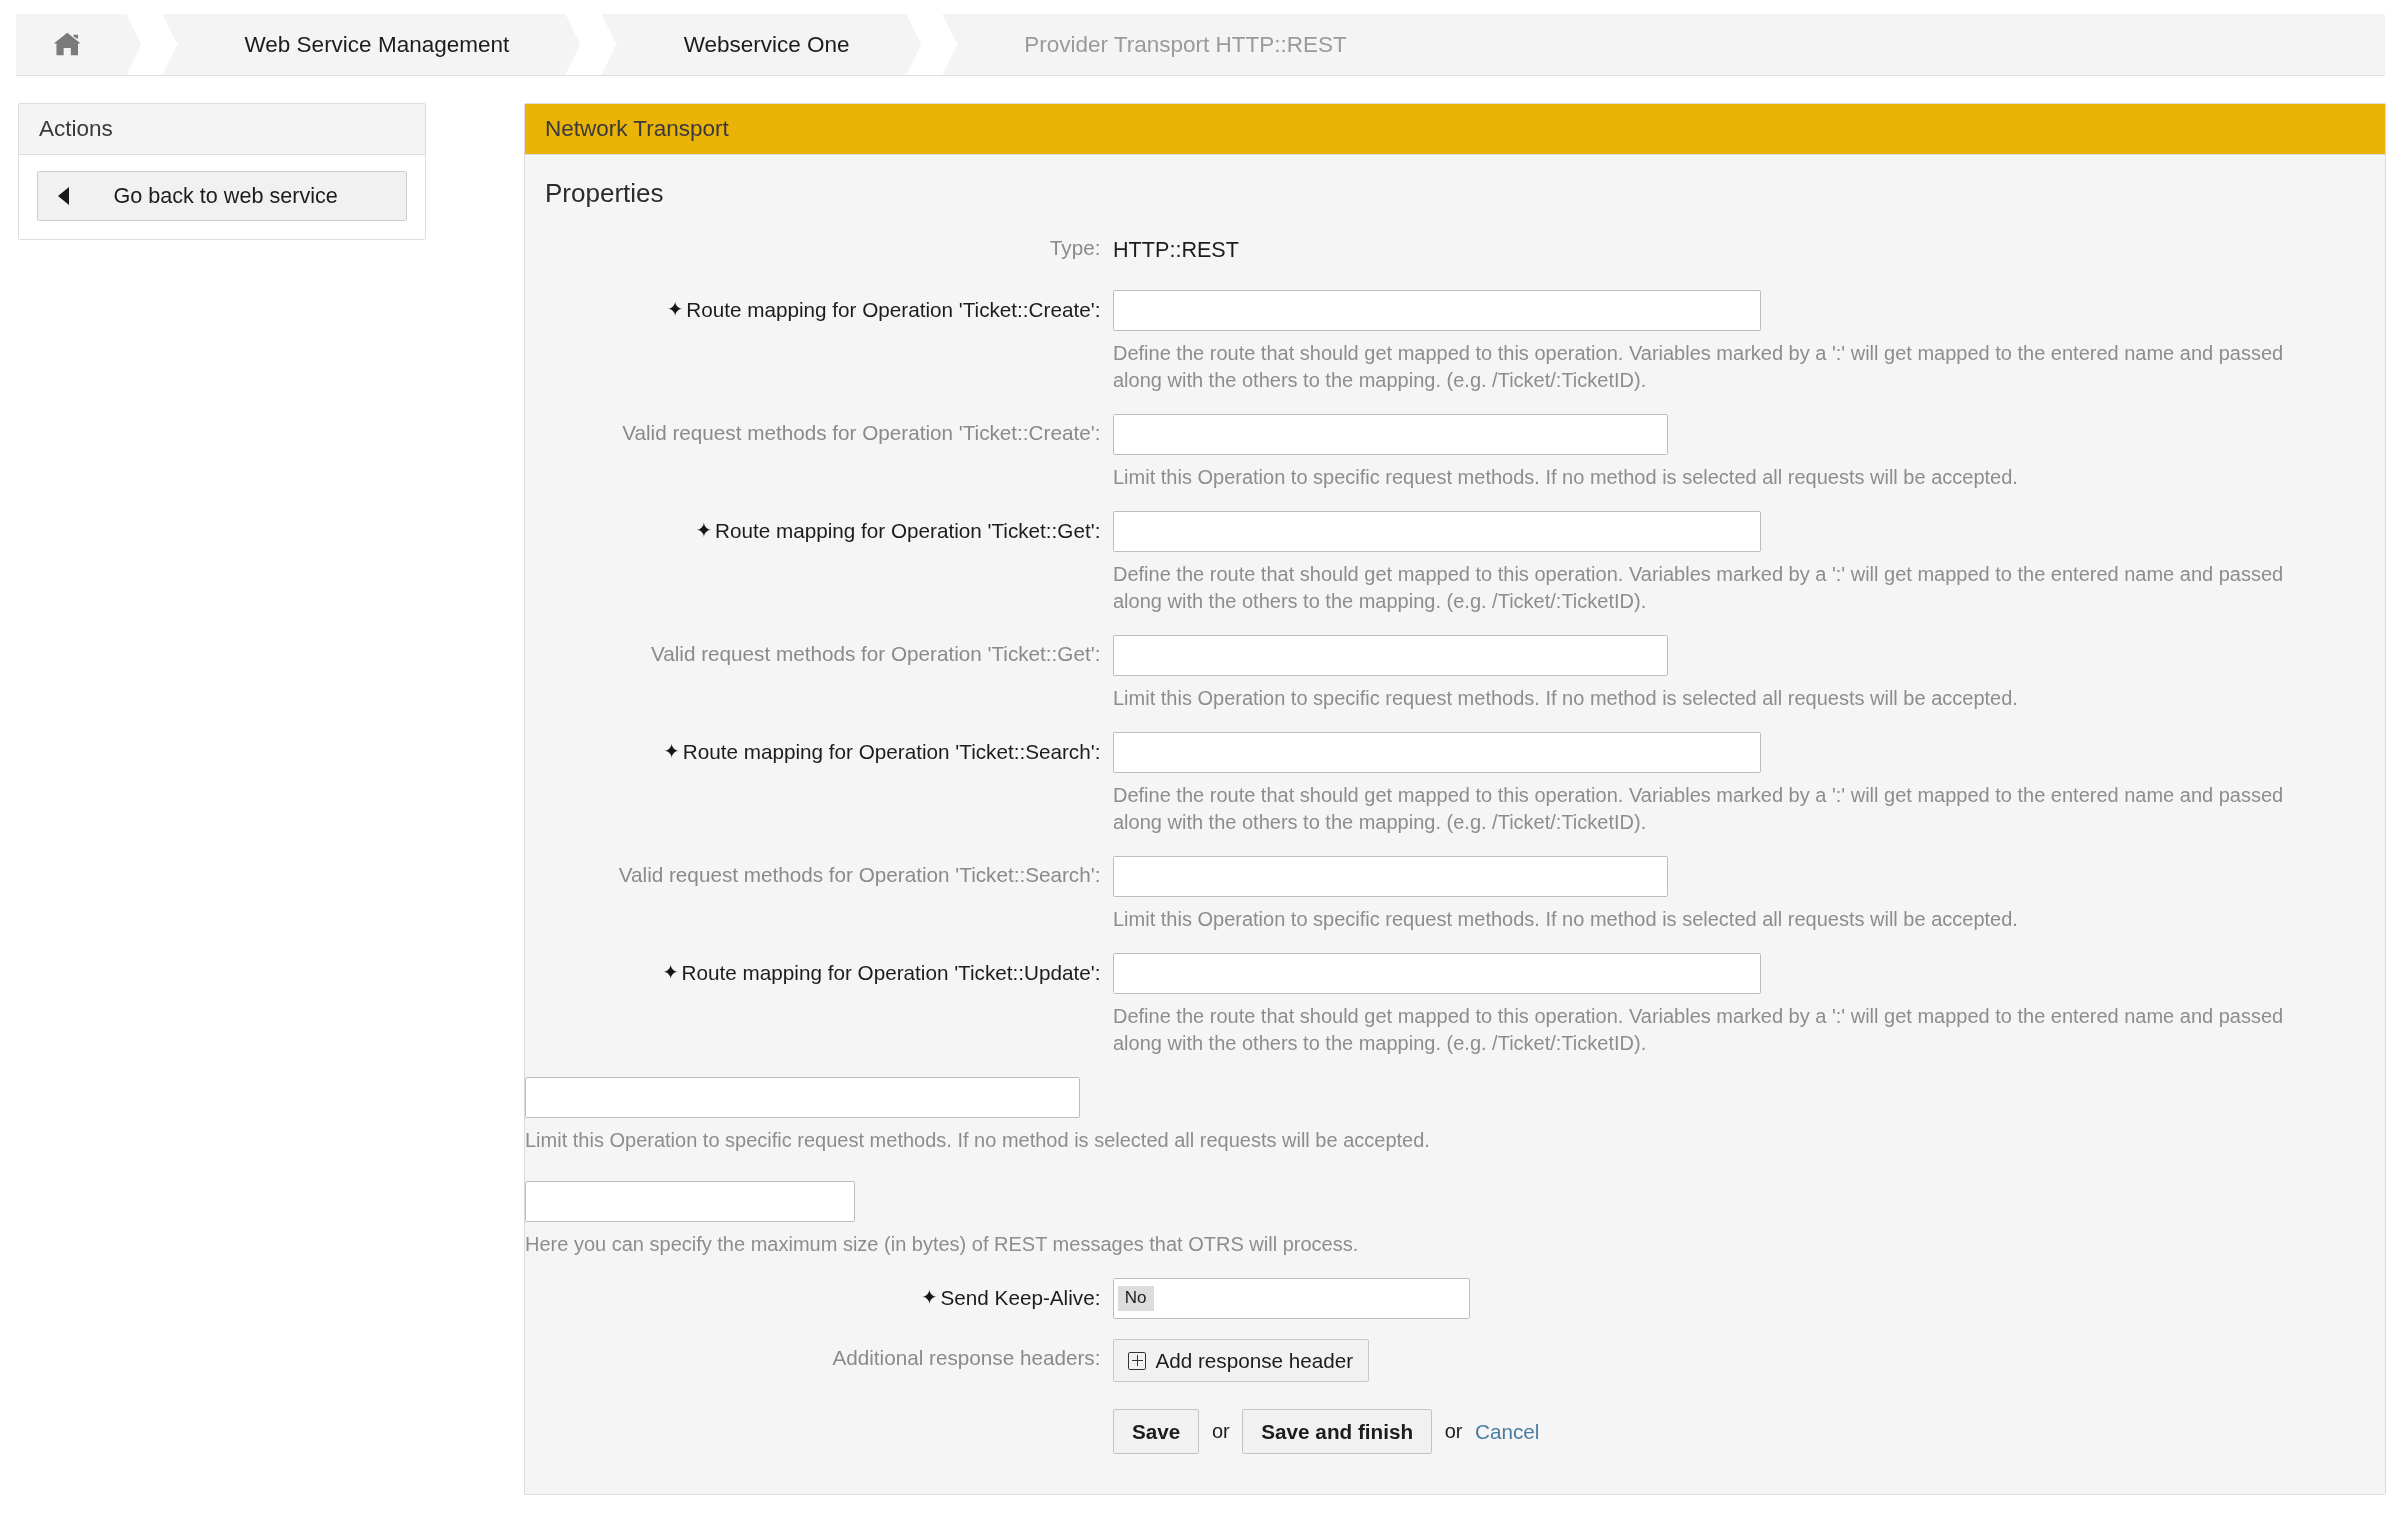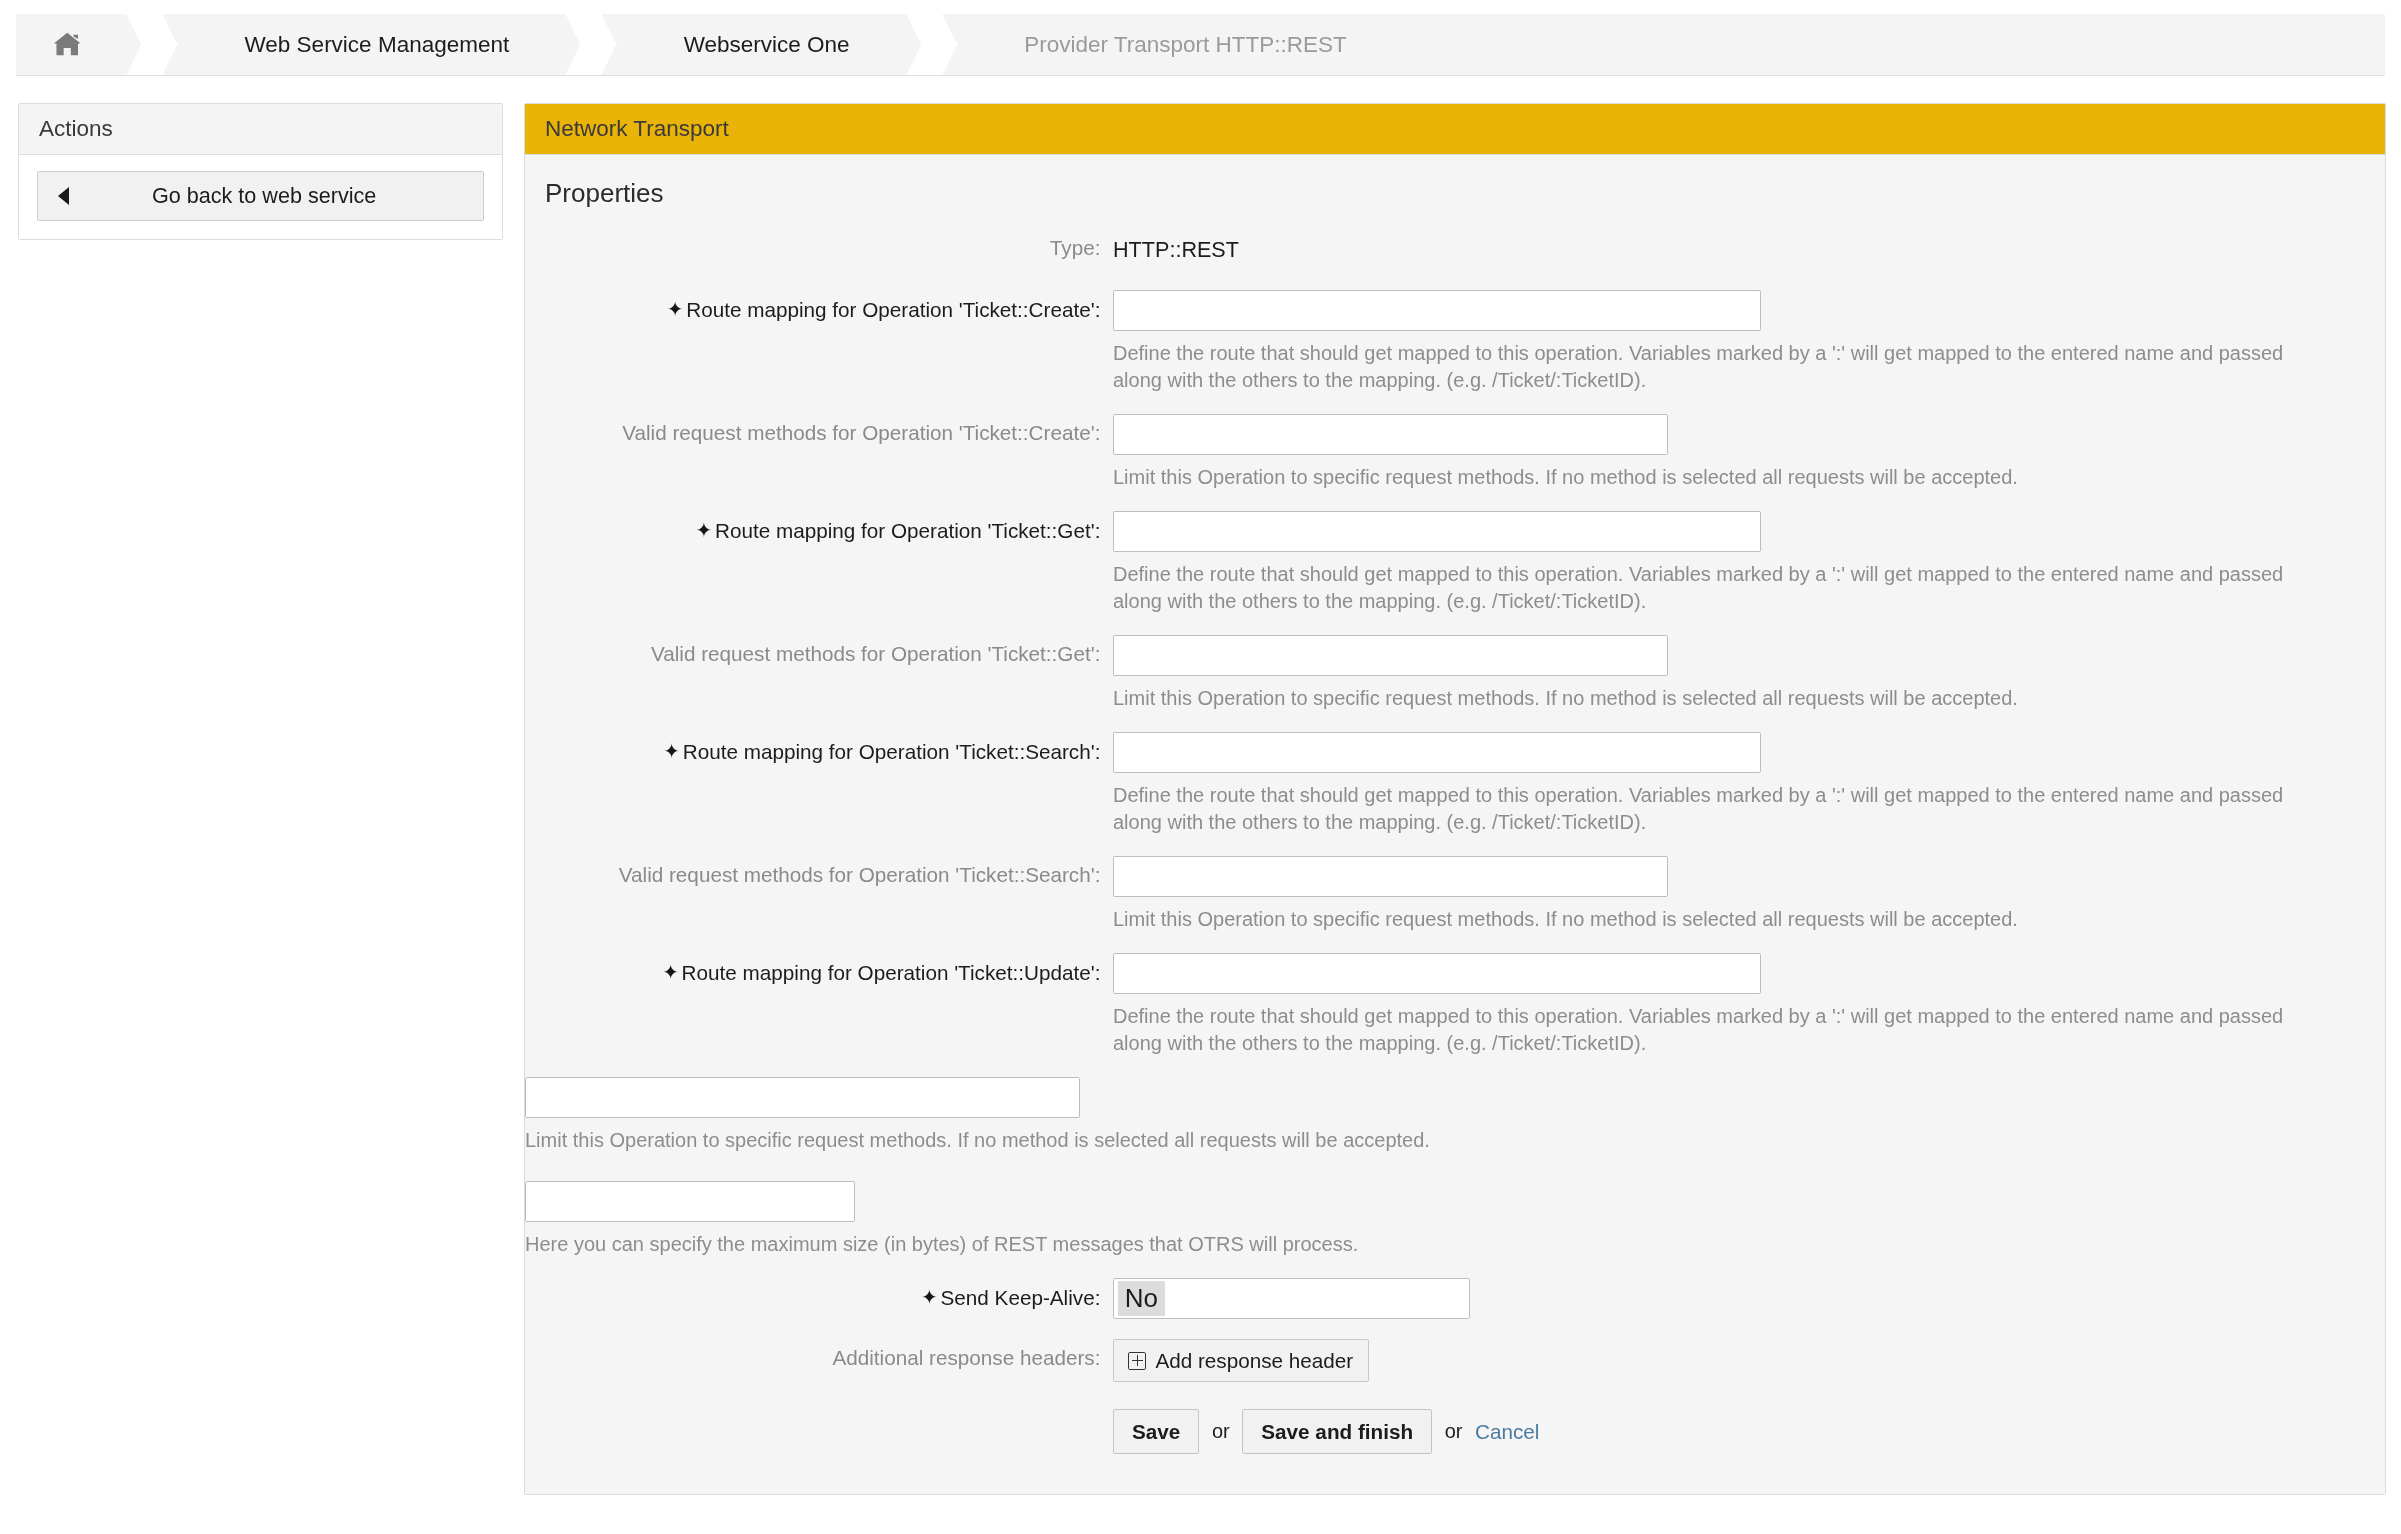--- a/index.html
+++ b/index.html
@@ -63,21 +63,21 @@
     display: inline-block;
     width: 30.5px; height: 27px;
     position: relative;
   }
   .home-icon svg { display:block; }
 
   
   .sidebar {
     position: absolute;
     left: 18px; top: 103px;
-    width: 485px;
+    width: 408px;
   }
   .widget {
     background: #ffffff;
     border: 0.9px solid #dcdcdc;
     border-radius: 1.8px;
   }
   .widget-header {
     background: #f4f4f4;
     border-bottom: 0.9px solid #dcdcdc;
     height: 51px;
@@ -211,21 +211,21 @@
     border-radius: 1.8px;
     display: flex;
     align-items: center;
     padding: 0;
     cursor: pointer;
     overflow: hidden;
   }
   .select-box .opt-selected {
     background: #dcdcdc;
     color: #1c1c1c;
-    font-size: 26px;
+    font-size: 17px;
     padding: 3.6px 7.2px 3.6px 7.2px;
     margin-left: 3.6px;
     line-height: 1.1;
   }
 
   
   .plain-button {
     display: inline-flex;
     align-items: center;
     gap: 9px;

